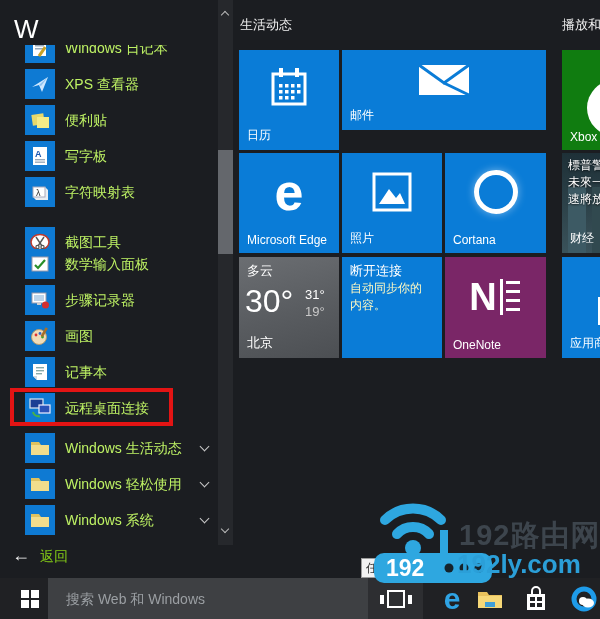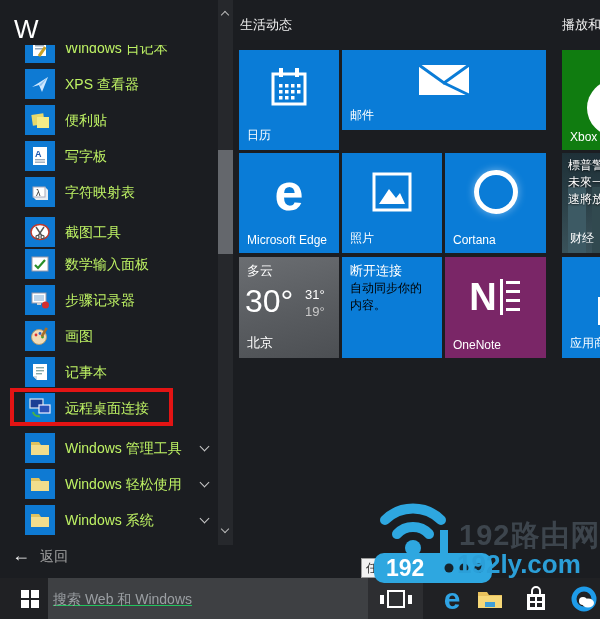--- a/index.html
+++ b/index.html
@@ -10,21 +10,21 @@
   .section-letter{position:absolute;left:14px;top:14px;font-size:26px;font-weight:300;color:#fff;}
   #apps-clip{position:absolute;left:0;top:45px;width:218px;height:500px;overflow:hidden;}
   .app-row{position:absolute;left:25px;height:30px;width:190px;cursor:pointer;}
   .app-ico{position:absolute;left:0;top:0;width:30px;height:30px;background:#0e7ad3;display:flex;align-items:center;justify-content:center;}
   .app-label{position:absolute;left:40px;top:0;line-height:30px;font-size:14px;color:#bef264;white-space:nowrap;}
   .chev{position:absolute;left:176px;top:10px;width:7px;height:7px;border-right:1.6px solid #c8c8c8;border-bottom:1.6px solid #c8c8c8;transform:rotate(45deg);}
   .folder-ico{position:absolute;left:0;top:0;width:30px;height:30px;background:#0e7ad3;display:flex;align-items:center;justify-content:center;}
   #highlight-box{position:absolute;left:10px;top:388px;width:163px;height:38px;border:4px solid #e31414;z-index:12;}
   #back-row{position:absolute;left:0;top:544px;width:200px;height:26px;color:#eee;cursor:pointer;}
   #back-arrow{position:absolute;left:12px;top:1px;font-size:18px;color:#eee;}
-  #back-label{position:absolute;left:40px;top:4px;font-size:14px;color:#a3a3a3;}
+  #back-label{position:absolute;left:40px;top:4px;font-size:14px;color:#84cc16;}
 
   
   #scrollbar{position:absolute;left:218px;top:0;width:15px;height:545px;background:#26282c;}
   #scroll-thumb{position:absolute;left:0;top:150px;width:15px;height:104px;background:#64676c;}
   .scroll-chev{position:absolute;left:4px;width:6px;height:6px;border-right:1.6px solid #b9b9b9;border-bottom:1.6px solid #b9b9b9;}
   #scroll-up{top:12px;transform:rotate(-135deg);}
   #scroll-down{top:526px;transform:rotate(45deg);}
 
   
   .group-header{position:absolute;top:16px;font-size:13px;color:#f0f0f0;white-space:nowrap;}
@@ -47,39 +47,39 @@
   .fin-text{position:absolute;left:0;top:4px;}
 
   #tile-weather{background:linear-gradient(165deg,#6b6e72,#595c60 55%,#4c4f53);}
   .wx-cond{position:absolute;left:8px;top:5px;font-size:13px;color:#fff;}
   .wx-temp{position:absolute;left:6px;top:26px;font-size:32px;font-weight:400;color:#fff;}
   .wx-high{position:absolute;left:66px;top:30px;font-size:13px;color:#fff;}
   .wx-low{position:absolute;left:66px;top:47px;font-size:13px;color:#c9c9c9;}
   .wx-city{position:absolute;left:8px;bottom:6px;font-size:13px;color:#fff;}
 
   .sync-title{position:absolute;left:8px;top:5px;font-size:13px;color:#fff;}
-  .sync-body{position:absolute;left:8px;top:23px;width:82px;font-size:12px;line-height:17px;color:#000000;}
+  .sync-body{position:absolute;left:8px;top:23px;width:82px;font-size:12px;line-height:17px;color:#fef9c3;}
 
   #tile-onenote{background:#7a2667;}
   #tile-store .bag{position:absolute;left:30px;top:26px;}
 
   
   #watermark{position:absolute;left:356px;top:478px;width:244px;height:112px;z-index:50;pointer-events:none;}
   .wm-brand{position:absolute;left:103px;top:38px;font-size:29px;font-weight:bold;color:#3d454d;letter-spacing:1px;white-space:nowrap;}
   .wm-site{position:absolute;left:101px;top:71px;font-size:26px;font-weight:bold;color:#2b9fd8;white-space:nowrap;}
 
   
   #tooltip{position:absolute;left:361px;top:558px;width:72px;height:20px;background:#f2f2f2;border:1px solid #9b9b9b;z-index:30;font-size:12px;color:#333;line-height:18px;padding-left:4px;overflow:hidden;}
 
   
   #taskbar{position:absolute;left:0;top:578px;width:600px;height:41px;background:#202124;z-index:20;}
   #start-button{position:absolute;left:10px;top:0;width:40px;height:41px;display:flex;align-items:center;justify-content:center;cursor:pointer;}
   .winflag{width:18px;height:18px;display:grid;grid-template-columns:8px 8px;grid-template-rows:8px 8px;gap:2px;}
   .winflag span{background:#fff;}
-  #search-box{position:absolute;left:48px;top:0;width:320px;height:41px;background:#3e4043;border:none;outline:none;color:#22c55e;font-size:14px;padding:0 5px;text-decoration:underline;}
+  #search-box{position:absolute;left:48px;top:0;width:320px;height:41px;background:#3e4043;border:none;outline:none;color:#5eead4;font-size:14px;padding:0 18px;}
   #search-box::placeholder{color:#9b9fa3;opacity:1;}
   #taskview-button{position:absolute;left:368px;top:0;width:55px;height:41px;background:#2d2e31;display:flex;align-items:center;justify-content:center;cursor:pointer;}
   .tb-btn{position:absolute;top:0;width:44px;height:41px;display:flex;align-items:center;justify-content:center;cursor:pointer;}
   #tb-edge{left:430px;font-size:30px;font-weight:bold;color:#2fa4e5;}
   #tb-folder{left:468px;}
   #tb-store{left:514px;}
   #tb-cloud{left:562px;}
 </style>
 </head>
 <body>
@@ -139,21 +139,21 @@
       <span class="app-ico">
         <svg width="22" height="22">
             <polygon points="4,6 16,6 19,9 19,19 7,19 4,16" fill="#e9edf2"></polygon>
             <rect x="4" y="6" width="12" height="10" fill="#fff" stroke="#aab" stroke-width="1"></rect>
             <text x="7" y="14.5" font-size="9" fill="#333">λ</text>
           </svg>
       </span>
       <span class="app-label">字符映射表</span>
     </div>
 
-    <div class="app-row" style="top:172px">
+    <div class="app-row" style="top:182px">
       <span class="app-ico">
         <svg width="22" height="22">
             <ellipse cx="11" cy="11" rx="9" ry="7.5" fill="#fff" stroke="#c0392b" stroke-width="1.5"></ellipse>
             <line x1="7" y1="6" x2="13" y2="15" stroke="#555" stroke-width="1.4"></line>
             <line x1="15" y1="6" x2="9" y2="15" stroke="#555" stroke-width="1.4"></line>
             <circle cx="8.5" cy="16" r="1.6" fill="none" stroke="#555" stroke-width="1.2"></circle>
             <circle cx="13.5" cy="16" r="1.6" fill="none" stroke="#555" stroke-width="1.2"></circle>
           </svg>
       </span>
       <span class="app-label">截图工具</span>
@@ -219,21 +219,21 @@
       <span class="app-label">远程桌面连接</span>
     </div>
 
     <div class="app-row" style="top:388px">
       <span class="folder-ico">
         <svg width="24" height="24">
             <path d="M3,6 h8 l2,3 h8 v10 h-18 z" fill="#dfc25f"></path>
             <rect x="3" y="9" width="18" height="10" fill="#f2dd8c"></rect>
           </svg>
       </span>
-      <span class="app-label">Windows 管理工具</span>
+      <span class="app-label">Windows 生活动态</span>
       <span class="chev"></span>
     </div>
 
     <div class="app-row" style="top:424px">
       <span class="folder-ico">
         <svg width="24" height="24">
             <path d="M3,6 h8 l2,3 h8 v10 h-18 z" fill="#dfc25f"></path>
             <rect x="3" y="9" width="18" height="10" fill="#f2dd8c"></rect>
           </svg>
       </span>

